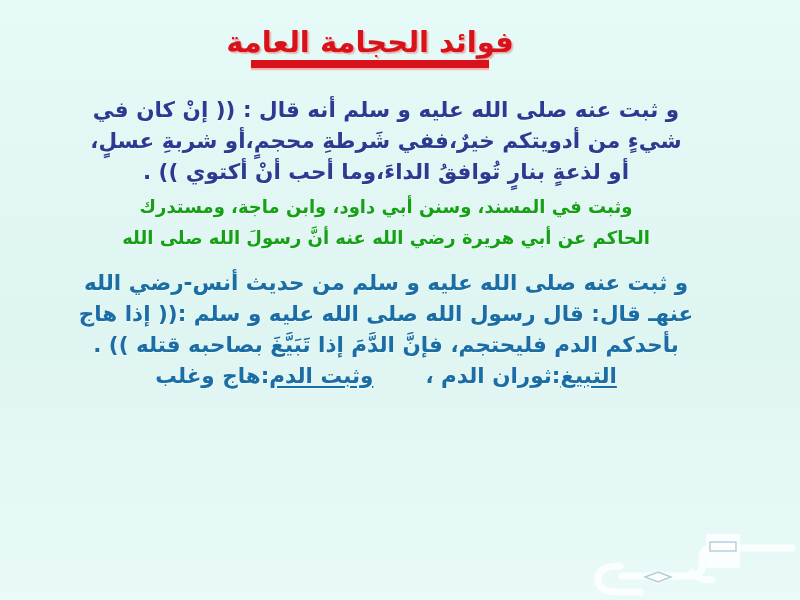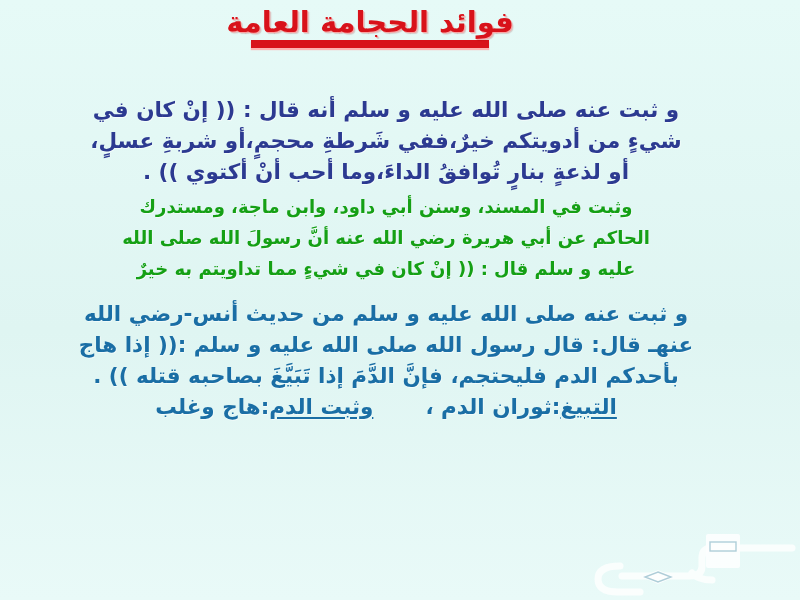--- a/index.html
+++ b/index.html
@@ -35,20 +35,21 @@
   #title-text {
     display: inline-block;
     color: #d8121a;
     font-size: 29px;
     font-weight: bold;
     line-height: 1.15;
     letter-spacing: 0.5px;
     text-shadow: 1px 1px 0 rgba(255,160,160,.85), 2px 2px 1px rgba(140,0,0,.18);
     direction: rtl;
     padding: 0 6px;
+    margin-top: 20px;
   }
   #title-rule {
     width: 238px;
     height: 8px;
     margin: 1px auto 0 auto;
     background: #d8121a;
     box-shadow: 0 2px 1px rgba(255,170,170,.9);
   }
 
   
@@ -165,21 +166,20 @@
 
     <div class="para" id="para-1">
       <span class="ln">و ثبت عنه  صلى الله عليه و سلم  أنه قال :  (( إنْ كان في</span>
       <span class="ln">شيءٍ من أدويتكم خيرٌ،ففي شَرطةِ محجمٍ،أو شربةِ عسلٍ،</span>
       <span class="ln">أو لذعةٍ بنارٍ تُوافقُ الداءَ،وما أحب أنْ أكتوي )) .</span>
     </div>
 
     <div class="para" id="para-2">
       <span class="ln">وثبت في المسند، وسنن أبي داود، وابن ماجة، ومستدرك</span>
       <span class="ln">الحاكم عن أبي هريرة رضي الله عنه أنَّ رسولَ الله صلى الله</span>
-      <span class="ln">عليه و سلم  قال :  (( إنْ كان في شيءٍ مما تداويتم به خيرٌ</span>
     </div>
 
     <div class="para" id="para-3">
       <span class="ln">و ثبت عنه صلى الله عليه و سلم من حديث أنس-رضي الله</span>
       <span class="ln">عنهـ قال: قال رسول الله  صلى الله عليه و سلم :(( إذا هاج</span>
       <span class="ln">بأحدكم الدم فليحتجم، فإنَّ الدَّمَ إذا تَبَيَّغَ بصاحبه قتله )) .</span>
       <span class="ln spread"><span class="uline">التبيغ</span><span>:</span><span>ثوران الدم ،</span><span class="gap"></span><span class="uline">وثبت الدم</span><span>:</span><span>هاج وغلب</span></span>
     </div>
 
   </div>

